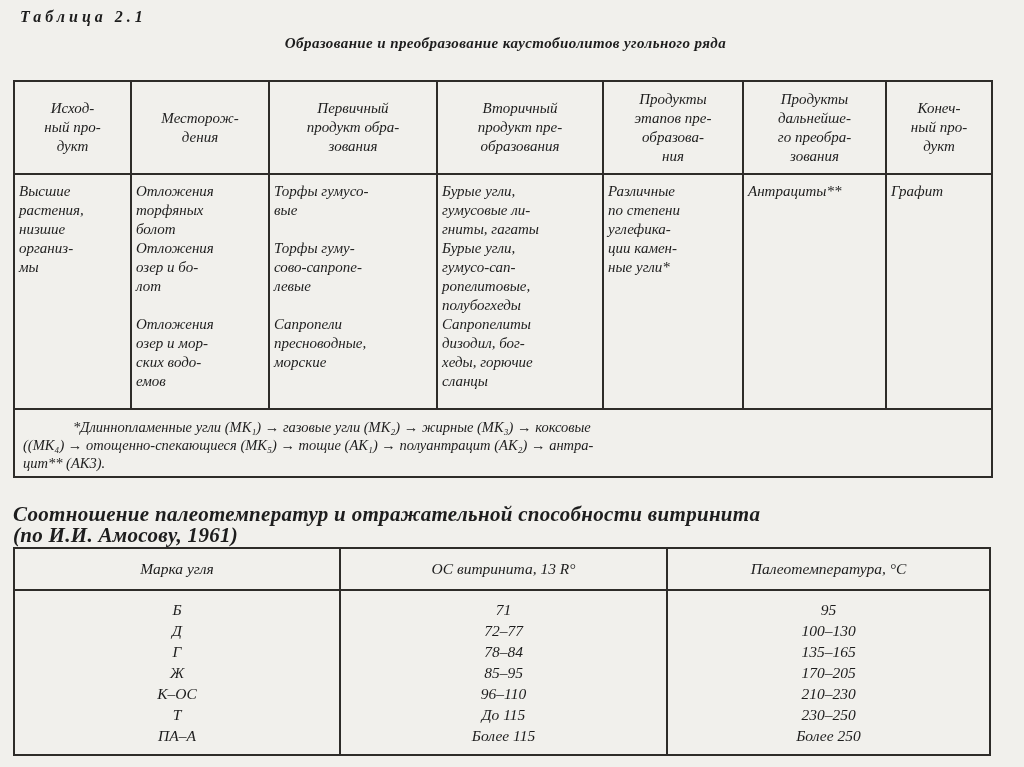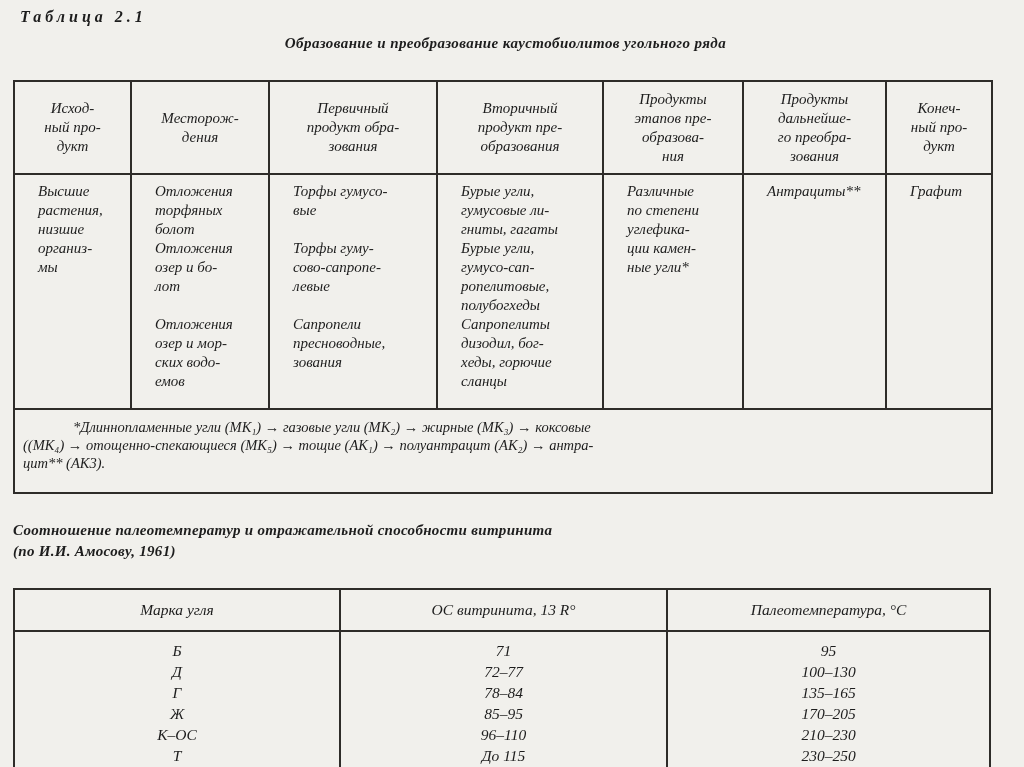--- a/index.html
+++ b/index.html
@@ -41,30 +41,30 @@
     box-sizing:border-box;
   }
   .t1 th{
     height:93px;vertical-align:middle;text-align:center;
     font-weight:normal;font-size:15px;line-height:19px;
     white-space:pre-line;padding:2px 2px;
   }
   .t1 td.body-cell{
     height:235px;vertical-align:top;text-align:left;
     font-size:15px;line-height:19px;white-space:pre-line;
-    padding:7px 4px 0 23px;
+    padding:7px 4px 0 4px;
   }
   .t1 td.footnote-cell{
-    height:84px;vertical-align:top;
+    height:68px;vertical-align:top;
     font-size:14.5px;line-height:18px;white-space:pre-line;
     padding:8px 10px 0 8px;text-indent:50px;border-radius:18px;
   }
   .tbl2-title{
-    font-size:15px;font-weight:bold;letter-spacing:0.3px;
-    line-height:21px;margin:26px 0 26px 0;
+    font-size:21px;font-weight:bold;letter-spacing:0.3px;
+    line-height:21px;margin:26px 0 1px 0;
   }
   .t2 th{
     height:42px;vertical-align:middle;text-align:center;
     font-weight:normal;font-size:15.5px;padding:2px;
   }
   .t2 td{
     height:165px;vertical-align:top;text-align:center;
     font-size:15.5px;line-height:21px;white-space:pre-line;
     padding-top:8px;
   }
@@ -134,21 +134,21 @@
 емов</td>
         <td class="body-cell">Торфы гумусо-
 вые
 
 Торфы гуму-
 сово-сапропе-
 левые
 
 Сапропели
 пресноводные,
-зования</td>
+морские</td>
         <td class="body-cell">Бурые угли,
 гумусовые ли-
 гниты, гагаты
 Бурые угли,
 гумусо-сап-
 ропелитовые,
 полубогхеды
 Сапропелиты
 дизодил, бог-
 хеды, горючие

